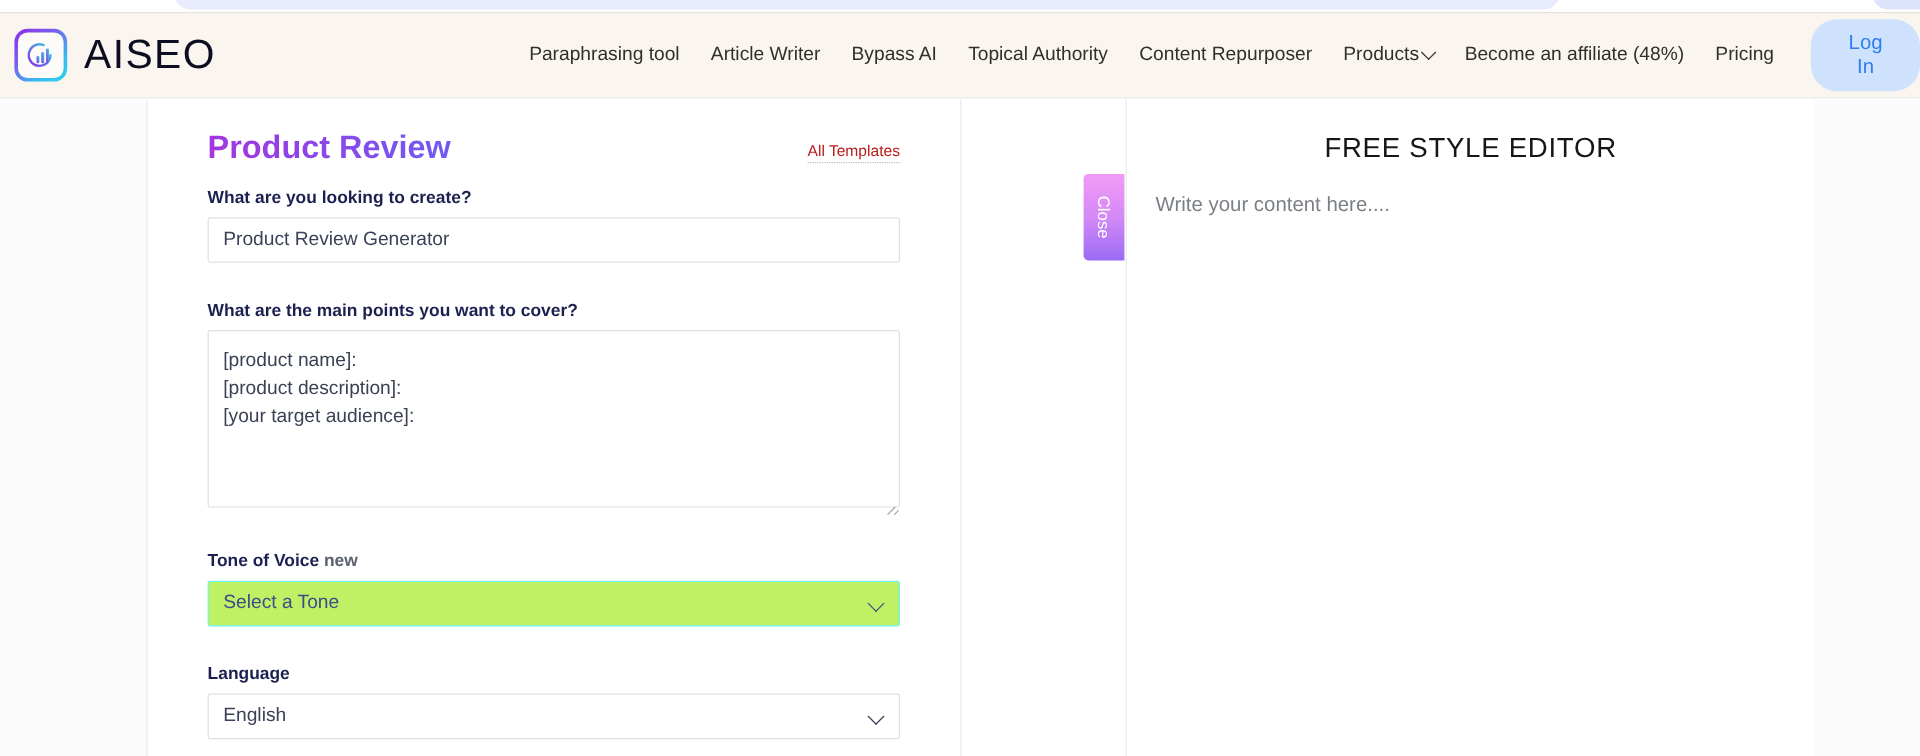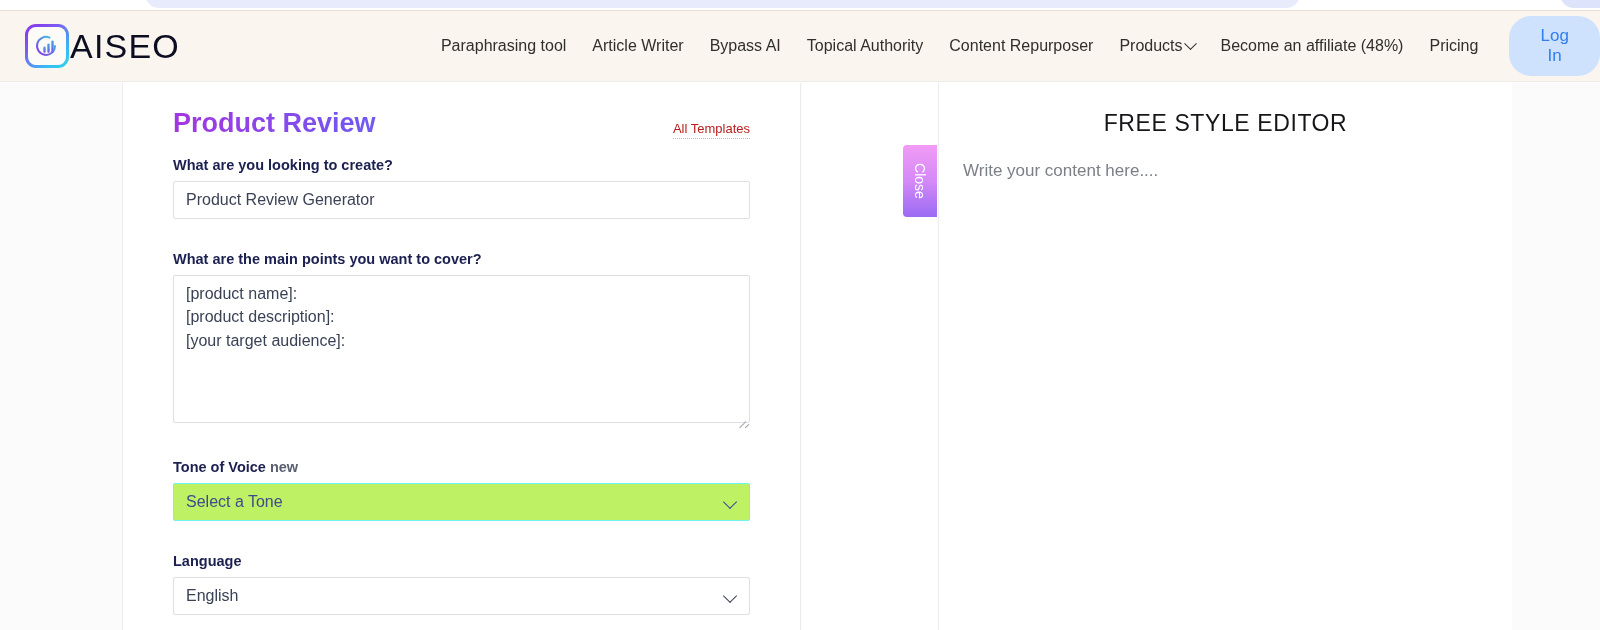--- a/index.html
+++ b/index.html
@@ -50,22 +50,22 @@
     border-top: 1px solid #e6e2da;
     border-bottom: 1px solid #ececec;
     display: flex;
     align-items: center;
   }
 
   
   .brand {
     display: flex;
     align-items: center;
-    margin-left: 25px;
-    gap: 1px;
+    margin-left: 12px;
+    gap: 14px;
     cursor: pointer;
   }
   .logo-mark {
     width: 44px; height: 44px;
     border-radius: 11px;
     padding: 3px;
     background: linear-gradient(140deg, #8b2fe8 0%, #7b5cf0 35%, #36bdf4 75%, #2fd4e8 100%);
     display: flex; align-items: center; justify-content: center;
   }
   .logo-inner {
@@ -134,21 +134,21 @@
     width: 679px;
     height: 547px;
     background: #ffffff;
     border-left: 1px solid #ececec;
     border-right: 1px solid #ececec;
     padding: 26px 50px 0 50px;
   }
 
   .panel-head {
     display: flex;
-    align-items: flex-end;
+    align-items: center;
     justify-content: space-between;
   }
   #template-title {
     font-size: 27px;
     font-weight: bold;
     background: linear-gradient(90deg, #a336e0 0%, #8b46e8 45%, #6f5bf2 100%);
     -webkit-background-clip: text;
     background-clip: text;
     color: transparent;
     line-height: 1.1;
@@ -181,21 +181,21 @@
     font-size: 16px;
     color: #3b4255;
     background: #ffffff;
     border: 1px solid #dcdfe4;
     border-radius: 2px;
     outline: none;
   }
   .text-input { height: 38px; padding: 0 12px; }
   .text-area {
     height: 148px;
-    padding: 6px 12px;
+    padding: 13px 12px;
     line-height: 1.47;
     resize: none;
     white-space: pre-line;
     overflow: hidden;
   }
   .ta-wrap { position: relative; }
   .resize-grip {
     position: absolute;
     right: 3px; bottom: 3px;
     width: 12px; height: 12px;

